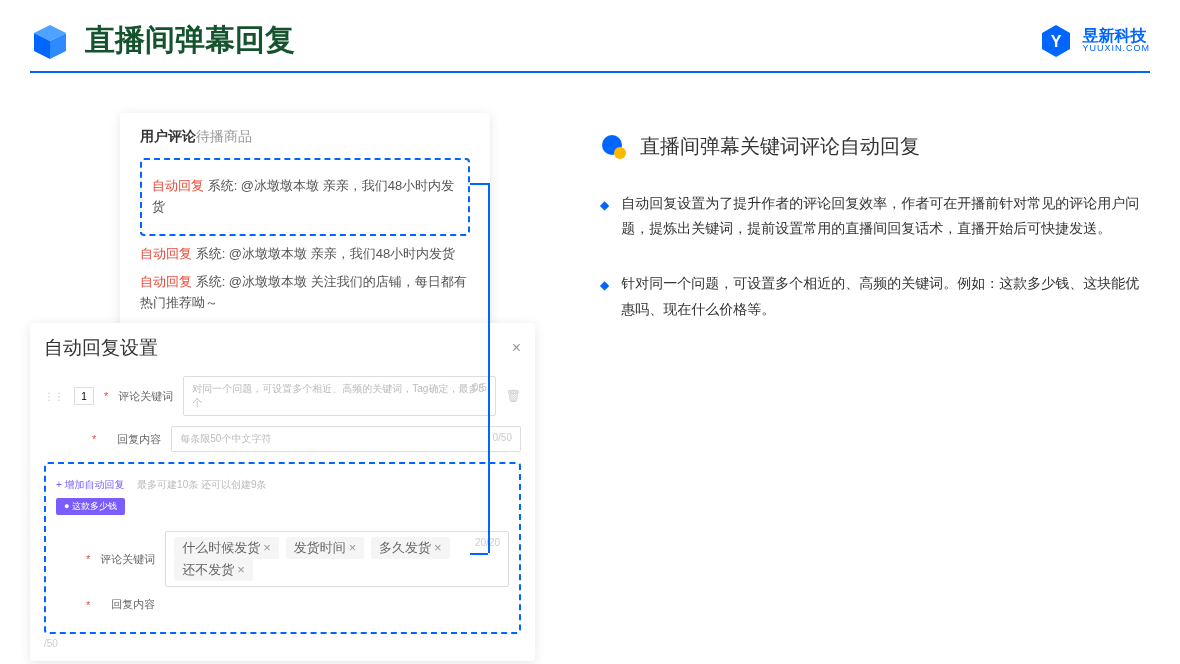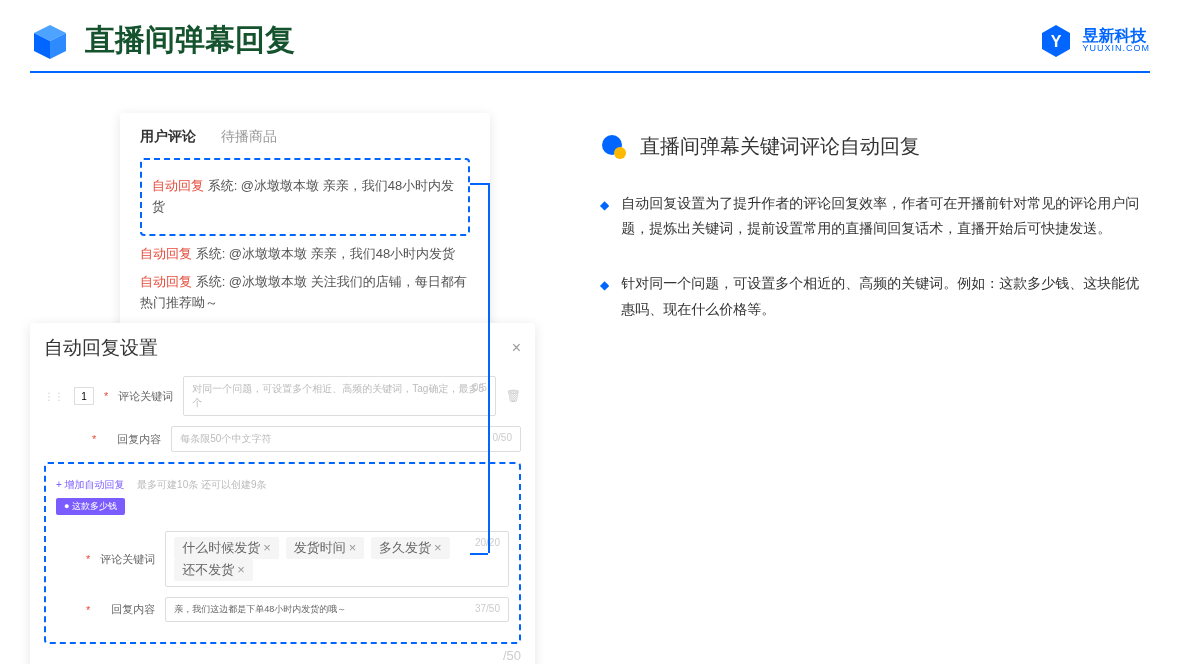--- a/index.html
+++ b/index.html
@@ -17,21 +17,21 @@
 .logo-en { color: #0066ff; font-size: 9px; letter-spacing: 1px; }
 .header-line { height: 2px; background: #0066ff; margin: 10px 30px 0 30px; }
 
 
 .main { display: flex; gap: 40px; padding: 40px 30px; }
 .left-col { width: 530px; position: relative; }
 .right-col { flex: 1; padding-top: 20px; }
 
 
 .card1 { position: absolute; top: 0; left: 90px; width: 370px; background: #fff; box-shadow: 0 2px 12px rgba(0,0,0,0.1); border-radius: 4px; padding: 15px 20px 20px 20px; z-index: 1; }
-.tabs { display: flex; gap: 25px; font-size: 14px; margin-bottom: 12px; }
+.tabs { display: flex; font-size: 14px; margin-bottom: 12px; }
 .tab { color: #999; }
 .tab.active { color: #333; font-weight: bold; }
 .highlight-box { border: 2px dashed #0066ff; border-radius: 4px; padding: 8px 10px; position: relative; }
 .comment-line { font-size: 13px; color: #555; line-height: 1.6; margin: 8px 0; }
 .auto-tag { color: #e74c3c; font-weight: 500; }
 
 
 .card2 { position: absolute; top: 210px; left: 0; width: 505px; background: #fff; box-shadow: 0 2px 12px rgba(0,0,0,0.1); border-radius: 4px; padding: 12px 14px; z-index: 2; }
 .card2-header { display: flex; justify-content: space-between; align-items: center; margin-bottom: 15px; }
 .card2-title { font-size: 19px; color: #333; text-align: center; }
@@ -164,27 +164,23 @@
             <span class="tag-chip">发货时间</span>
             <span class="tag-chip">多久发货</span>
             <span class="tag-chip">还不发货</span>
             <span class="input-count">20/20</span>
           </div>
         </div>
 
         <div class="form-row" style="padding-left:30px">
           <span class="req-star">*</span>
           <span class="form-label">回复内容</span>
-          <div class="form-input" style="color:#666">
-            <span class="example-text">亲，我们这边都是下单48小时内发货的哦～</span>
-            <span class="input-count">37/50</span>
-          </div>
-        </div>
-      </div>
-      <div style="text-align:right; font-size:13px; color:#ccc; margin-top:4px">/50</div>
+        </div>
+      </div>
+      <div style="text-align:left; font-size:10px; color:#ccc; margin-top:4px">/50</div>
     </div>
 
     <div class="connector conn-h1"></div>
     <div class="connector conn-v1"></div>
     <div class="connector conn-h2"></div>
 
     <div class="card1-spacer"></div>
     <div class="card2-spacer"></div>
   </div>
 

